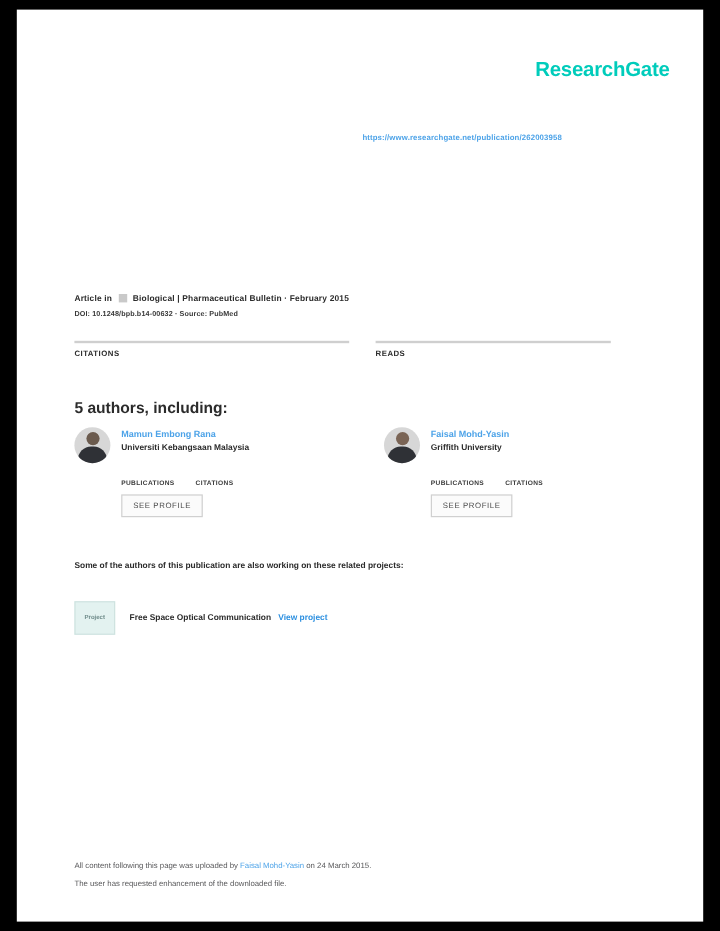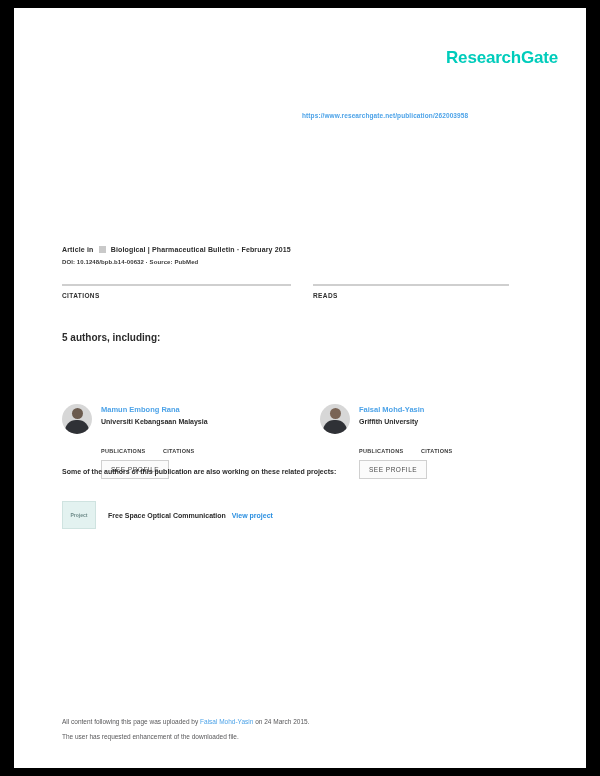--- a/index.html
+++ b/index.html
@@ -108,32 +108,31 @@
     font-weight: bold;
     color: #2e2e2e;
     height: 10px;
   }
 
   
   .authors-heading {
     position: absolute;
     left: 48px;
     top: 324px;
-    font-size: 10px;
+    font-size: 13px;
     font-weight: bold;
     color: #2b2b2b;
   }
   .authors {
     position: absolute;
     left: 48px;
     top: 348px;
     width: 480px;
     display: flex;
     gap: 36px;
-    margin-top: 48px;
   }
   .author { width: 229px; position: relative; }
   .author-top { display: flex; gap: 9px; }
   .avatar {
     width: 30px;
     height: 30px;
     border-radius: 50%;
     flex: 0 0 30px;
     overflow: hidden;
     background: #d7d7d7;

